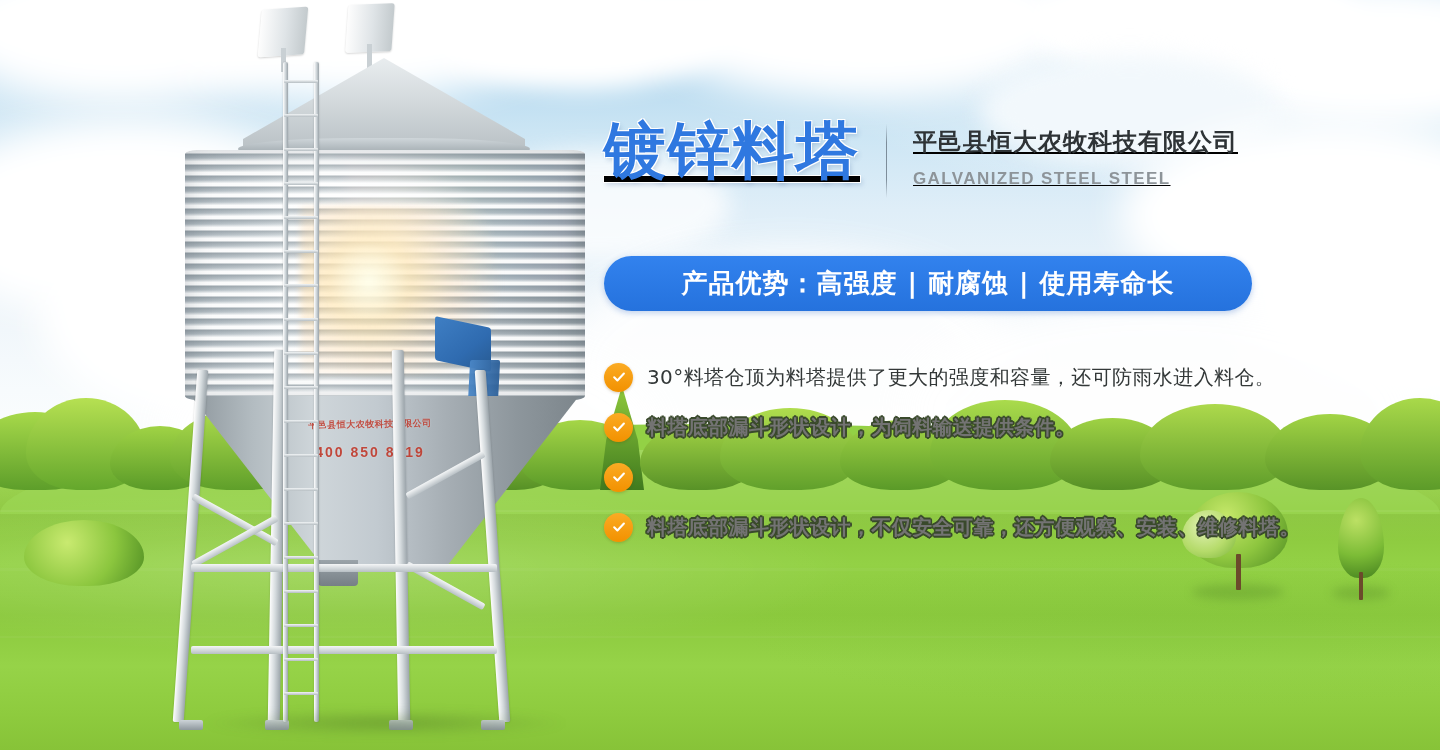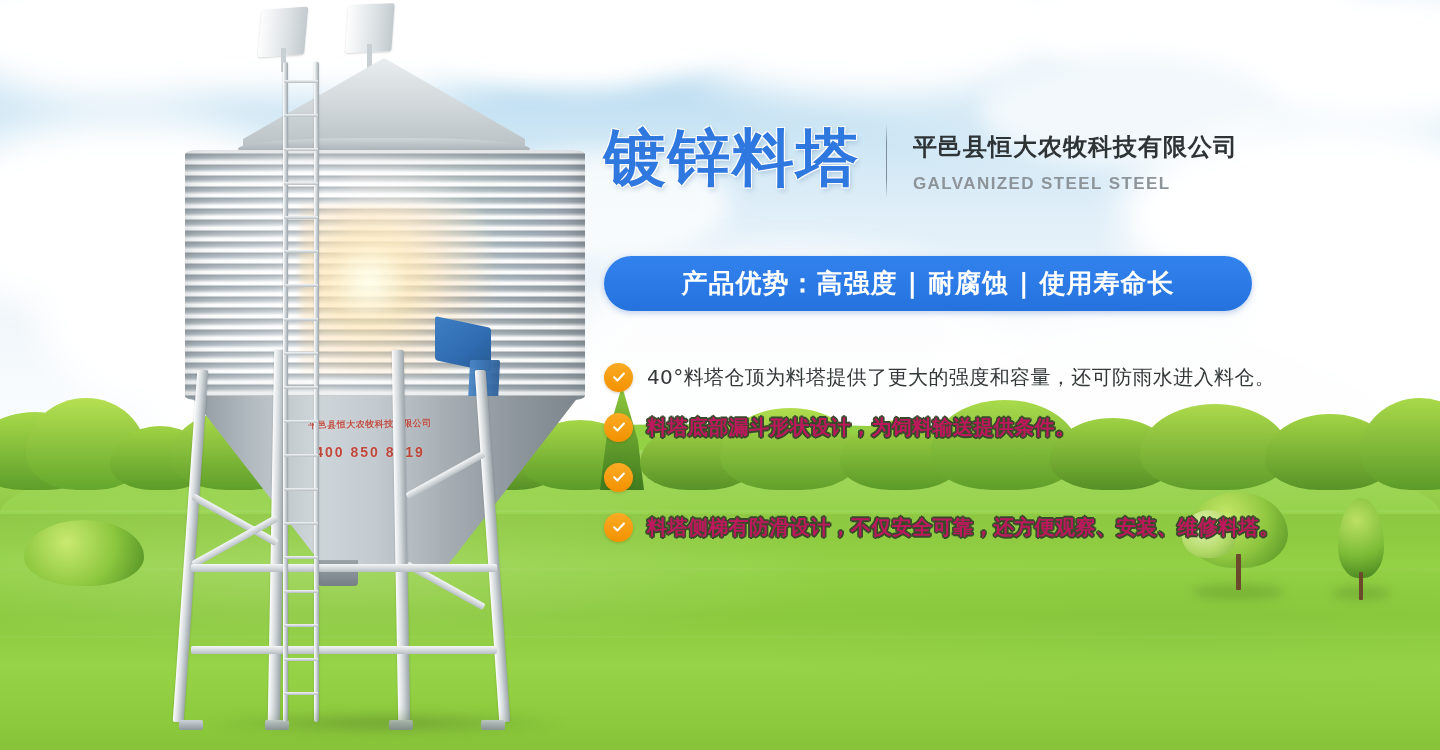--- a/index.html
+++ b/index.html
@@ -223,21 +223,21 @@
     position:absolute; left:105px; bottom:14px; width:370px; height:26px;
     background:radial-gradient(ellipse at center, rgba(60,95,30,.35), rgba(0,0,0,0) 70%);
     filter:blur(5px);
   }
 
   
   .panel{ position:absolute; left:604px; top:0; width:760px; height:750px; }
 
   .title-row{
     position:absolute; left:0; top:118px;
-    display:flex; align-items:center;
+    display:flex; align-items:flex-start;text-decoration:underline;
   }
   .main-title{
     font-family:"DejaVu Sans","Liberation Sans",sans-serif;
     font-size:62px; font-weight:700; line-height:1.05;
     color:#2f78e0; letter-spacing:2px; white-space:nowrap;
     text-shadow:
       1px 1px 0 #ffffff, -1px 1px 0 #ffffff,
       1px -1px 0 #ffffff, -1px -1px 0 #ffffff,
       2px 3px 5px rgba(40,80,140,.22);
   }
@@ -285,21 +285,21 @@
     margin-right:14px;
   }
   .check svg{ display:block; }
   .feat-text{
     font-family:"DejaVu Sans","Liberation Sans",sans-serif;
     font-size:20px; font-weight:500; line-height:1.3;
     white-space:nowrap; letter-spacing:.4px;
   }
   .feat-text.dark{ color:#333838; }
   .feat-text.light{
-    color:#be185d; font-weight:700;
+    color:#737373; font-weight:700;
     text-shadow:
       -1.4px -1.4px 0 #3a4a2c, 1.4px -1.4px 0 #3a4a2c,
       -1.4px  1.4px 0 #3a4a2c, 1.4px  1.4px 0 #3a4a2c,
        0 -1.6px 0 #3a4a2c, 0 1.6px 0 #3a4a2c,
       -1.6px 0 0 #3a4a2c, 1.6px 0 0 #3a4a2c;
     text-align: center;
   }
 </style>
 </head>
 <body>
@@ -467,21 +467,21 @@
 
     <div class="features">
 
 
       <div class="feature">
         <span class="check">
           <svg width="16" height="16" viewBox="0 0 16 16" aria-hidden="true">
             <path d="M3.2 8.3 L6.4 11.4 L12.9 4.6" fill="none" stroke="#ffffff" stroke-width="2.1" stroke-linecap="round" stroke-linejoin="round"></path>
           </svg>
         </span>
-        <span class="feat-text dark">40°料塔仓顶为料塔提供了更大的强度和容量，还可防雨水进入料仓。</span>
+        <span class="feat-text dark">30°料塔仓顶为料塔提供了更大的强度和容量，还可防雨水进入料仓。</span>
       </div>
 
       <div class="feature">
         <span class="check">
           <svg width="16" height="16" viewBox="0 0 16 16" aria-hidden="true">
             <path d="M3.2 8.3 L6.4 11.4 L12.9 4.6" fill="none" stroke="#ffffff" stroke-width="2.1" stroke-linecap="round" stroke-linejoin="round"></path>
           </svg>
         </span>
         <span class="feat-text light">料塔底部漏斗形状设计，为饲料输送提供条件。</span>
       </div>
@@ -493,19 +493,19 @@
           </svg>
         </span>
       </div>
 
       <div class="feature">
         <span class="check">
           <svg width="16" height="16" viewBox="0 0 16 16" aria-hidden="true">
             <path d="M3.2 8.3 L6.4 11.4 L12.9 4.6" fill="none" stroke="#ffffff" stroke-width="2.1" stroke-linecap="round" stroke-linejoin="round"></path>
           </svg>
         </span>
-        <span class="feat-text light">料塔侧梯有防滑设计，不仅安全可靠，还方便观察、安装、维修料塔。</span>
+        <span class="feat-text light">料塔底部漏斗形状设计，不仅安全可靠，还方便观察、安装、维修料塔。</span>
       </div>
 
     </div>
   </div>
 
 </div>
 
 </body></html>

